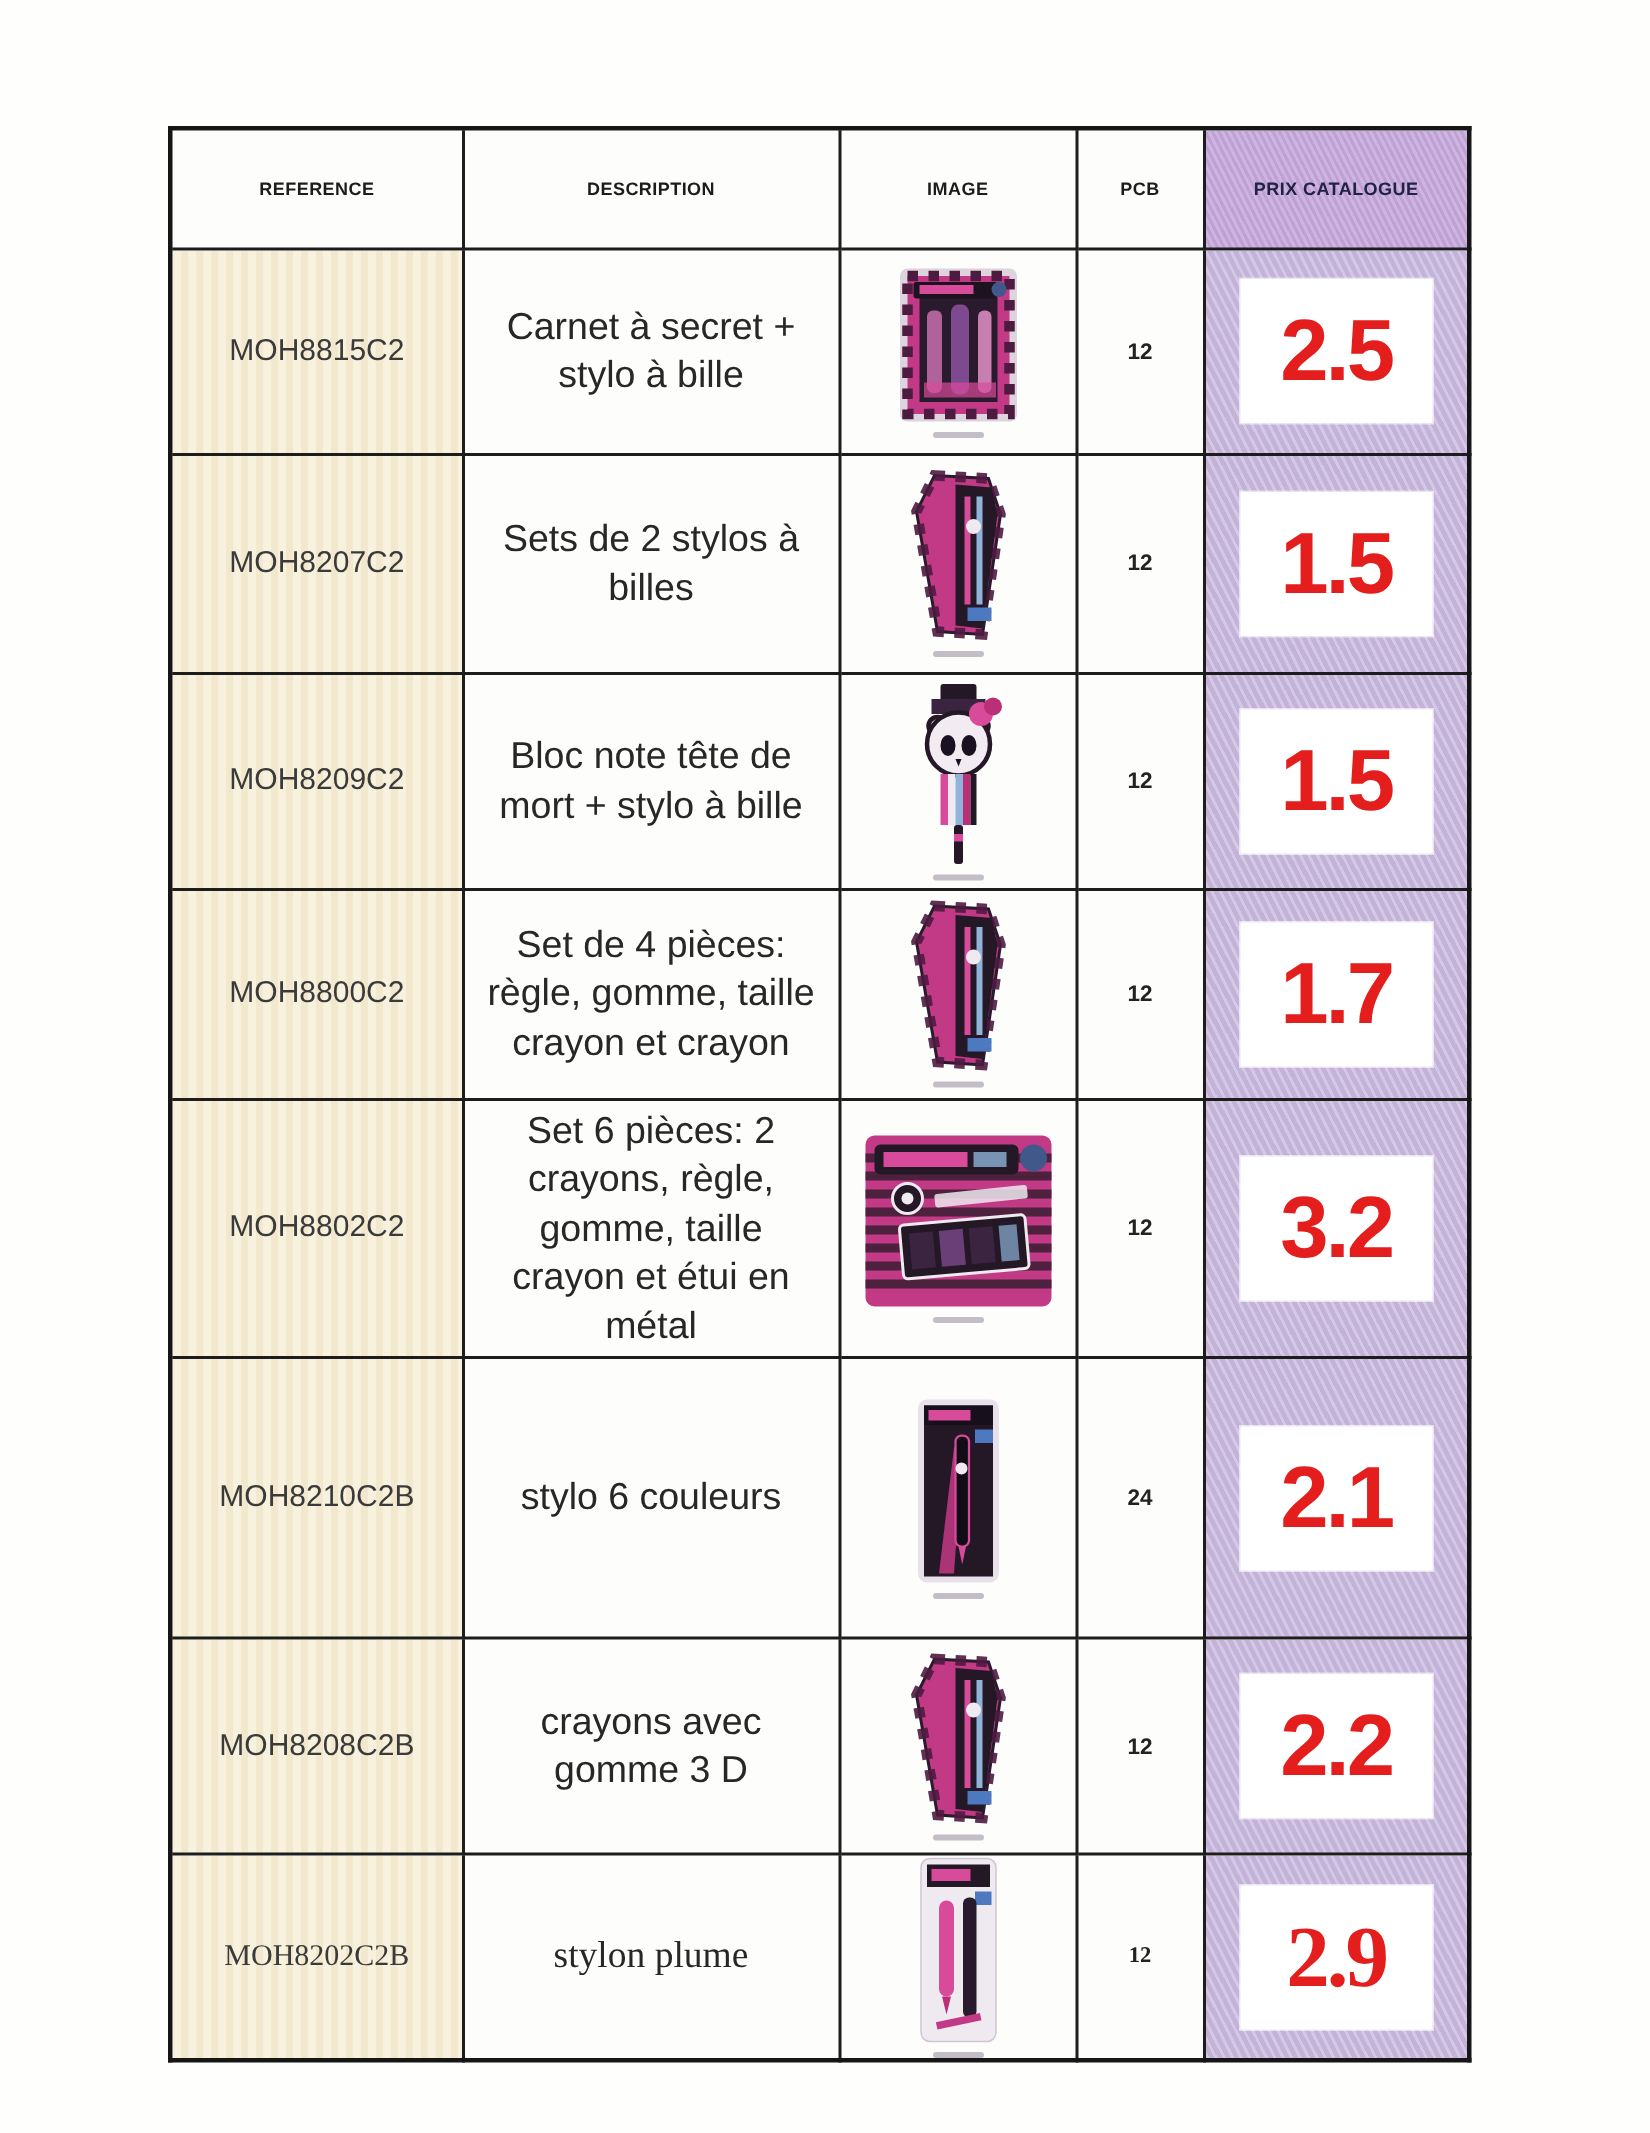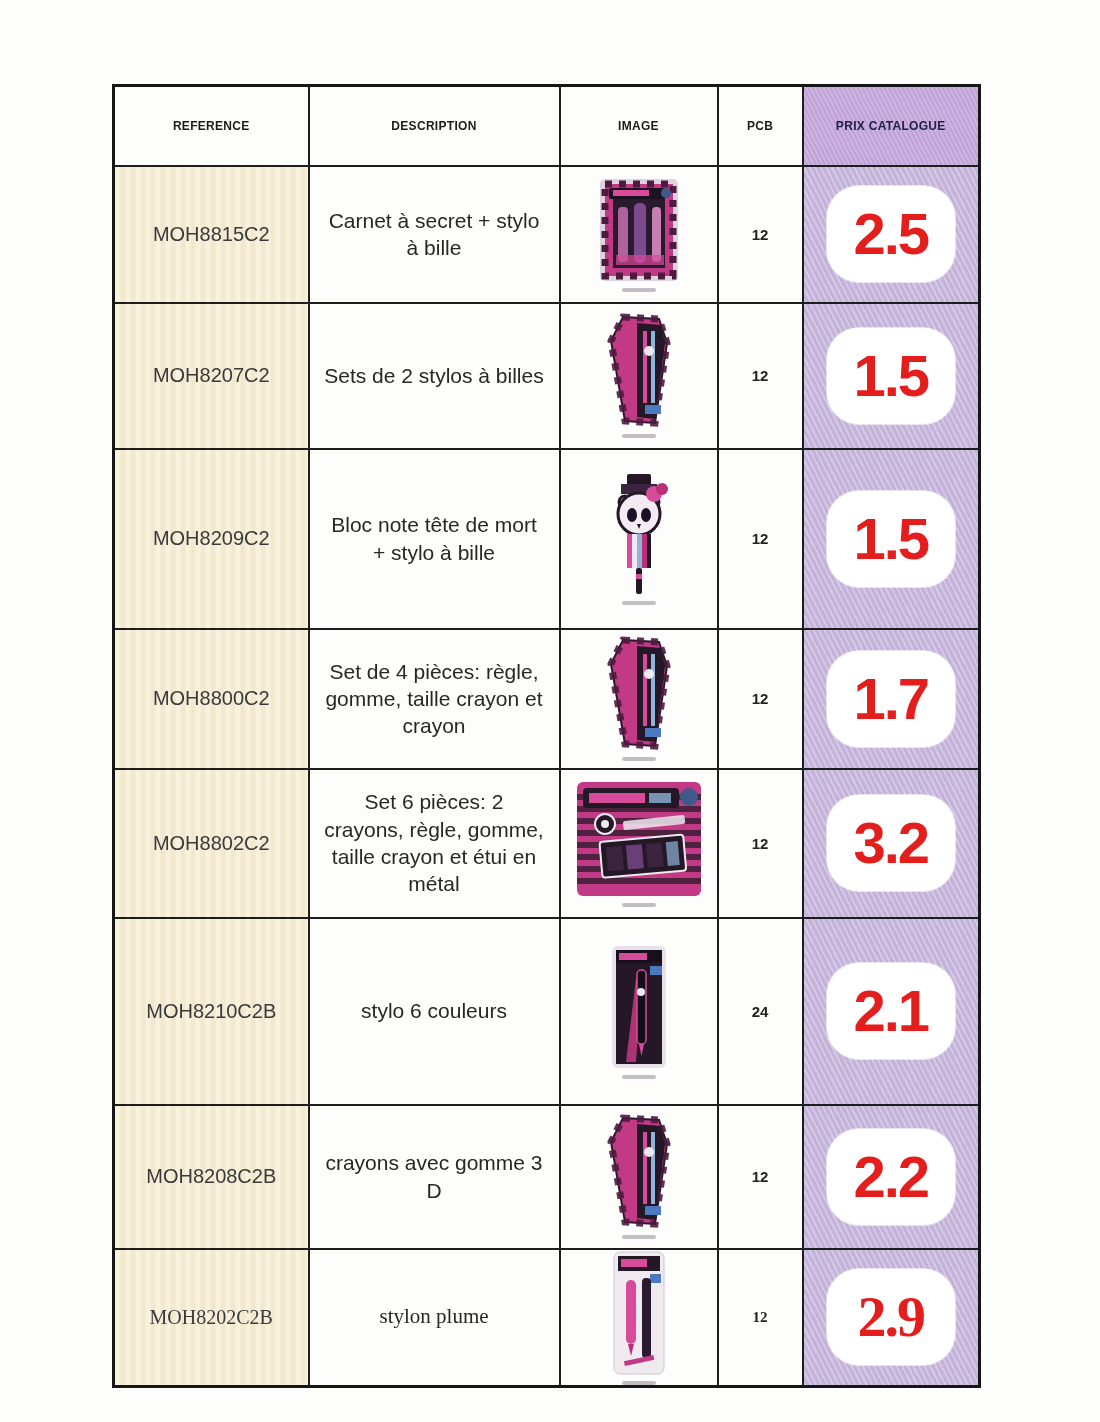--- a/index.html
+++ b/index.html
@@ -12,60 +12,59 @@
     border-collapse:collapse;table-layout:fixed;
     border:3px solid #161616;
   }
   .catalog th,.catalog td{
     border:2px solid #1d1d1d;vertical-align:middle;text-align:center;
     padding:0;overflow:hidden;
   }
   .catalog thead tr{height:80px;}
   .catalog tbody tr:nth-child(1){height:137px;}
   .catalog tbody tr:nth-child(2){height:146px;margin-top:44px;}
-  .catalog tbody tr:nth-child(3){height:180px;}
+  .catalog tbody tr:nth-child(3){height:144px;}
   .catalog tbody tr:nth-child(4){height:140px;}
   .catalog tbody tr:nth-child(5){height:149px;}
   .catalog tbody tr:nth-child(6){height:187px;}
   .catalog tbody tr:nth-child(7){height:144px;}
   .catalog tbody tr:nth-child(8){height:113px;font-family:Liberation Serif, serif;}
   .catalog th{
     font-size:12px;font-weight:bold;color:#1c1c1c;letter-spacing:.3px;
     background:#fdfdfc;
   }
   .catalog th.prix-header{
     background:
       repeating-linear-gradient(63deg, rgba(255,255,255,.14) 0 2px, rgba(90,50,120,.07) 2px 4px),
       #c6a9dc;
     color:#222244;
   }
   td.ref-cell{
     background:repeating-linear-gradient(90deg,#f8f1dd 0 5px,#f2e8cd 5px 10px);
     font-size:20px;color:#3a3a3a;
   }
   td.desc-cell{
-    font-size:21px;color:#272727;line-height:1.3;padding:4px 14px;background:#fdfdfc;
+    font-size:25px;color:#272727;line-height:1.3;padding:4px 14px;background:#fdfdfc;
   }
   td.img-cell{background:#fdfdfc;}
   .product-art{display:flex;justify-content:center;align-items:center;}
   .img-caption{
     width:34px;height:4px;margin:5px auto 0;border-radius:2px;
     background:rgba(125,112,130,.45);
   }
   td.pcb-cell{font-size:15px;font-weight:bold;color:#222;background:#fdfdfc;}
   td.price-cell{
     background:
       repeating-linear-gradient(63deg, rgba(255,255,255,.16) 0 2px, rgba(85,55,120,.08) 2px 5px),
       #cdbde1;
   }
   .price-box{
     width:128px;height:96px;margin:0 auto;background:#ffffff;
     display:flex;align-items:center;justify-content:center;
     box-shadow:0 0 0 1px rgba(255,255,255,.6);
-    border-radius:32px;
   }
   .price-value{
     font-size:58px;font-weight:bold;color:#e41d1d;letter-spacing:-2px;line-height:1;
   }
 </style>
 </head>
 <body>
 
 <div class="page">
   <table class="catalog">

